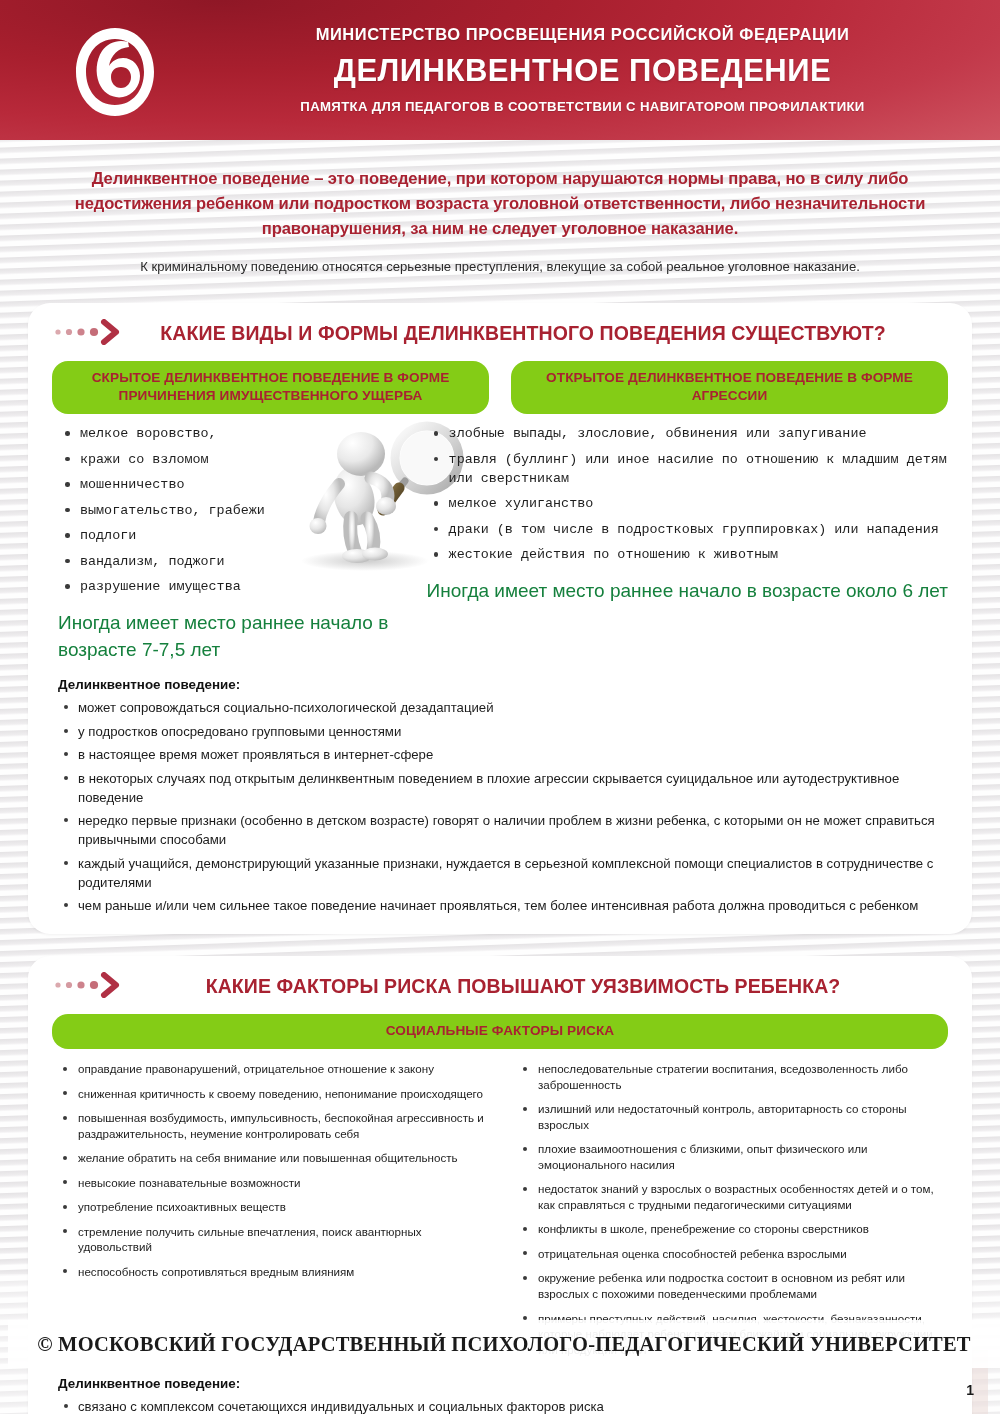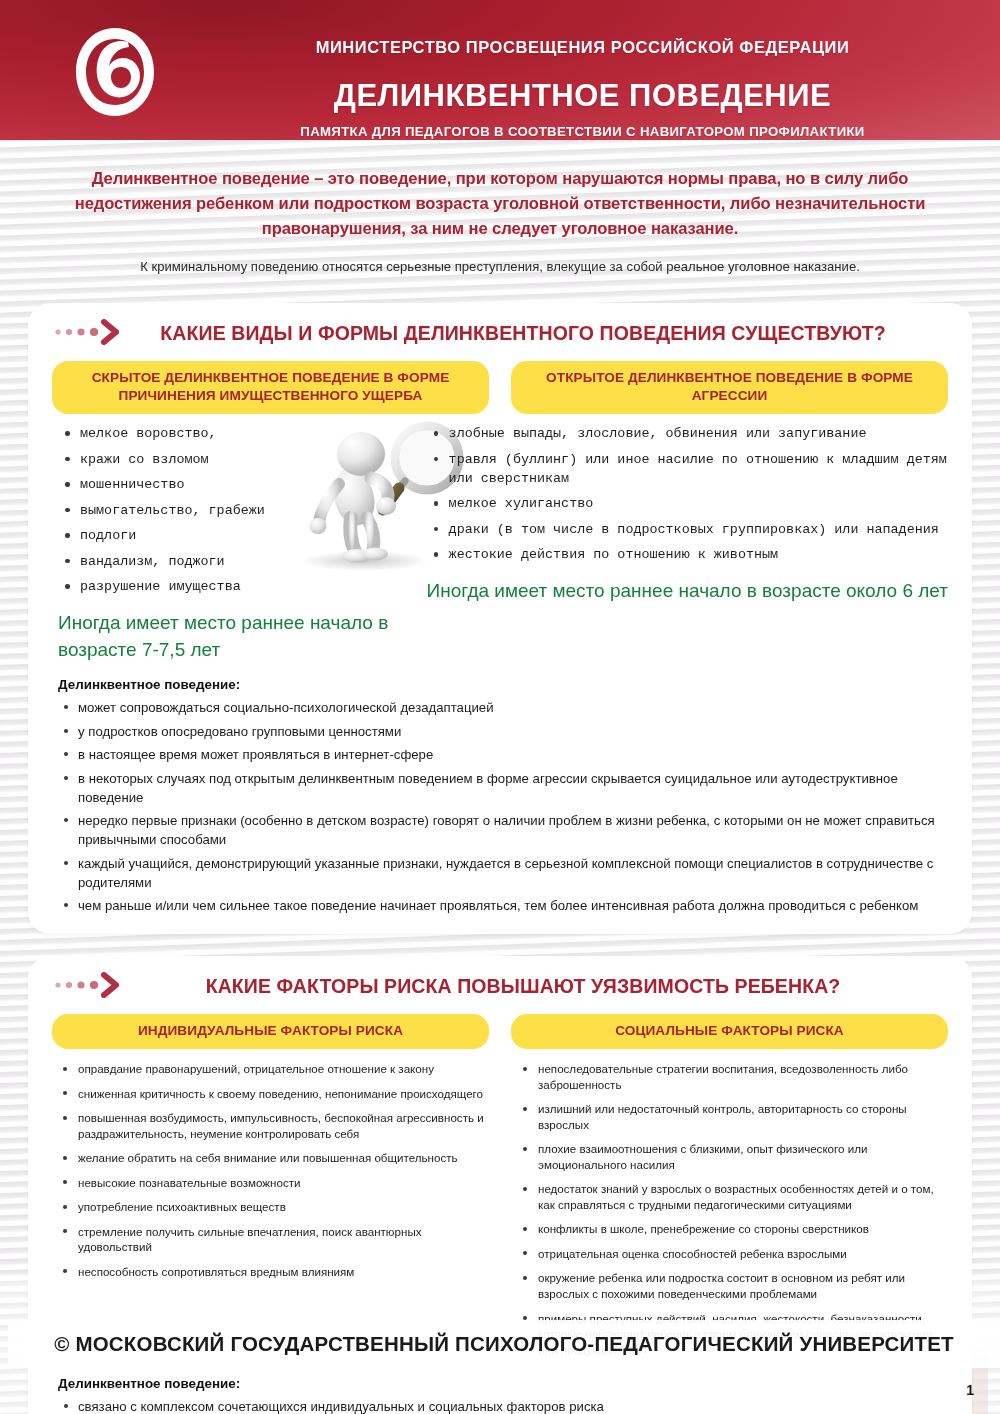--- a/index.html
+++ b/index.html
@@ -54,37 +54,37 @@
     top: 26px;
     width: 86px;
     height: 92px;
   }
   .header-logo svg { display: block; }
 
   .header-text {
     position: absolute;
     left: 185px;
     right: 20px;
-    top: 38px;
+    top: 25px;
     text-align: center;
     color: #ffffff;
   }
   .ministry {
     font-size: 16.5px;
     font-weight: bold;
     letter-spacing: 0.55px;
     line-height: 1.2;
     text-shadow: 0 1px 1px rgba(0,0,0,0.18);
   }
   .doc-title {
     font-size: 31px;
     font-weight: bold;
     letter-spacing: 0.5px;
     line-height: 1.15;
-    margin-top: 20px;
+    margin-top: 8px;
     text-shadow: 0 1px 2px rgba(0,0,0,0.22);
   }
   .doc-sub {
     font-size: 13.2px;
     font-weight: bold;
     letter-spacing: 0.35px;
     margin-top: 11px;
     text-shadow: 0 1px 1px rgba(0,0,0,0.18);
   }
 
@@ -137,21 +137,21 @@
   }
   .sec-title.sec-title-2 { font-size: 19.5px; }
 
   .pill-row {
     display: flex;
     gap: 22px;
     padding: 12px 24px 0 24px;
   }
   .pill {
     flex: 1;
-    background: #fde047;
+    background: #84cc16;
     border-radius: 16px;
     color: #a82231;
     font-size: 13.6px;
     font-weight: bold;
     text-align: center;
     line-height: 1.34;
     padding: 8px 14px 9px 14px;
     letter-spacing: 0.1px;
   }
 
@@ -276,20 +276,21 @@
   .footer {
     position: absolute;
     left: 8px; right: 0;
     bottom: 46px;
     height: 48px;
     background: rgba(255,255,255,0.93);
     display: flex;
     align-items: center;
     justify-content: center;
     z-index: 4;
+    font-family: Liberation Serif, serif;
   }
   .footer-text {
     font-size: 20.5px;
     font-weight: bold;
     color: #1a1a1a;
     letter-spacing: 0.2px;
   }
   .page-num {
     position: absolute;
     right: 26px;
@@ -457,21 +458,21 @@
         <div class="age-note right-note">Иногда имеет место раннее начало в возрасте около 6 лет</div>
       </div>
     </div>
 
     <div class="dp-block">
       <div class="dp-title">Делинквентное поведение:</div>
       <ul class="dp-list">
         <li>может сопровождаться социально-психологической дезадаптацией</li>
         <li>у подростков опосредовано групповыми ценностями</li>
         <li>в настоящее время может проявляться в интернет-сфере</li>
-        <li>в некоторых случаях под открытым делинквентным поведением в форме агрессии скрывается суицидальное или аутодеструктивное поведение</li>
+        <li>в некоторых случаях под открытым делинквентным поведением в плохие агрессии скрывается суицидальное или аутодеструктивное поведение</li>
         <li>нередко первые признаки (особенно в детском возрасте) говорят о наличии проблем в жизни ребенка, с которыми он не может справиться привычными способами</li>
         <li>каждый учащийся, демонстрирующий указанные признаки, нуждается в серьезной комплексной помощи специалистов в сотрудничестве с родителями</li>
         <li>чем раньше и/или чем сильнее такое поведение начинает проявляться, тем более интенсивная работа должна проводиться с ребенком</li>
       </ul>
     </div>
   </div>
 
   <div class="card card-sec2">
 
     <div class="sec-head">
@@ -481,21 +482,20 @@
           <circle cx="15" cy="13" r="3.1" fill="#d59aa1"></circle>
           <circle cx="27" cy="13" r="3.6" fill="#cd828c"></circle>
           <circle cx="40" cy="13" r="4.1" fill="#c56d78"></circle>
           <path d="M50 3 L62 13 L50 23" stroke="#b03044" stroke-width="6" stroke-linecap="round" stroke-linejoin="round" fill="none"></path>
         </svg>
       </span>
       <span class="sec-title sec-title-2">КАКИЕ ФАКТОРЫ РИСКА ПОВЫШАЮТ УЯЗВИМОСТЬ РЕБЕНКА?</span>
     </div>
 
     <div class="pill-row">
-      <div class="pill">ИНДИВИДУАЛЬНЫЕ ФАКТОРЫ РИСКА</div>
       <div class="pill">СОЦИАЛЬНЫЕ ФАКТОРЫ РИСКА</div>
     </div>
 
     <div class="s2-body">
       <div class="s2-col left">
         <ul class="riskList">
           <li>оправдание правонарушений, отрицательное отношение к закону</li>
           <li>сниженная критичность к своему поведению, непонимание происходящего</li>
           <li>повышенная возбудимость, импульсивность, беспокойная агрессивность и раздражительность, неумение контролировать себя</li>
           <li>желание обратить на себя внимание или повышенная общительность</li>

